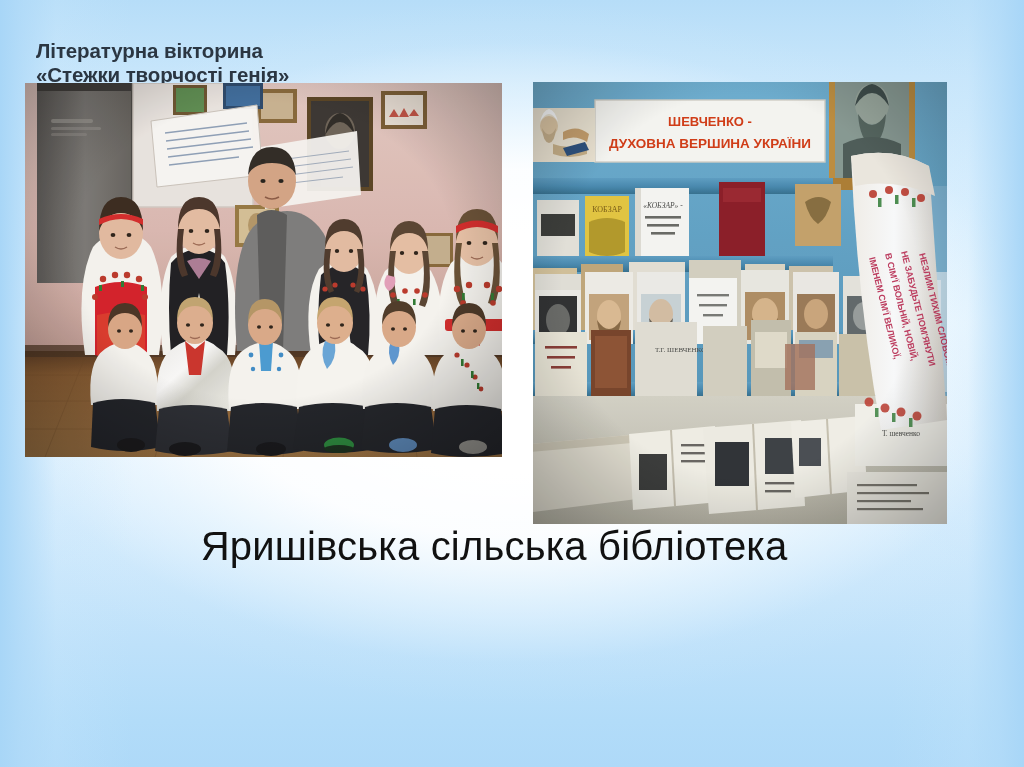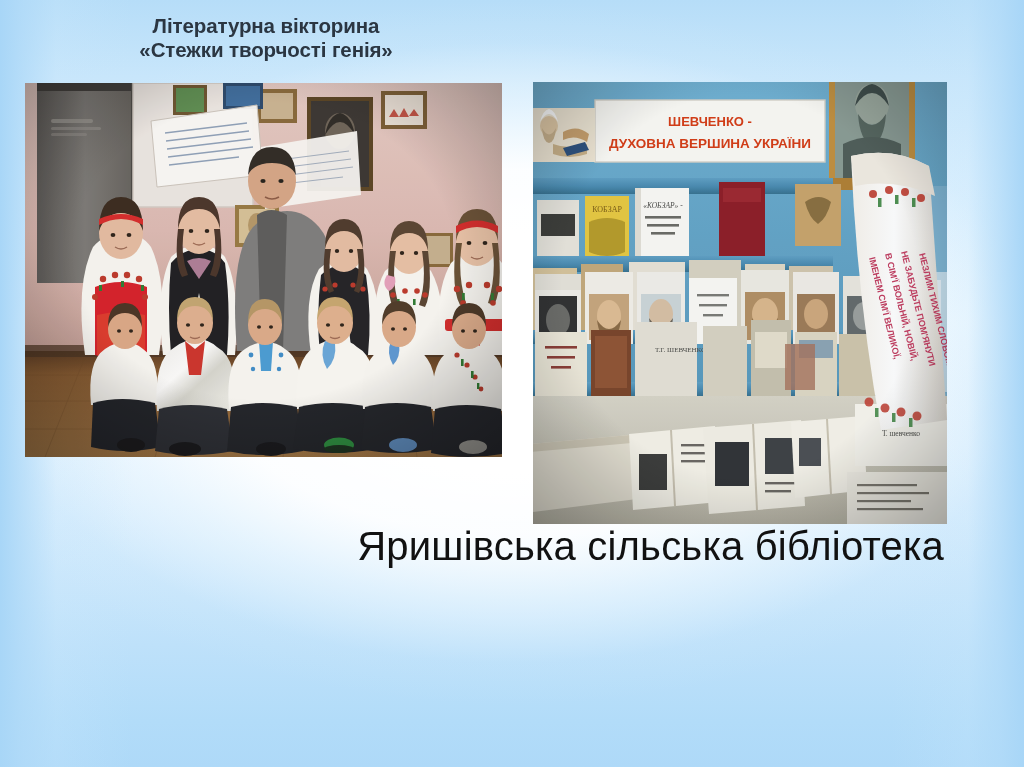--- a/index.html
+++ b/index.html
@@ -57,23 +57,23 @@
         rgba(255,255,255,0) 13%,
         rgba(255,255,255,0) 87%,
         rgba(200,231,252,0.25) 94.5%,
         rgba(176,218,248,0.75) 97.8%,
         #a8d6f7 100%);
   }
 
   
   .head {
     position: absolute;
-    text-align: center;
     line-height: 1.16;
     white-space: pre-line;
+    margin-top: 25px;
   }
   #head-left {
     left: 36px;
     top: 14px;
     width: 460px;
     font-size: 20.5px;
     font-weight: bold;
     color: #2b3642;
     letter-spacing: -0.1px;
   }
@@ -90,21 +90,21 @@
   
   #caption {
     position: absolute;
     left: 44px;
     top: 524px;
     width: 900px;
     font-size: 40px;
     font-weight: normal;
     color: #111111;
     letter-spacing: 0.2px;
-    text-align: right;
+    text-align: center;
   }
 
   
   .photo {
     position: absolute;
     overflow: hidden;
     background: #777;
   }
   #photo-left  { left: 25px;  top: 83px; width: 477px; height: 374px; }
   #photo-right { left: 533px; top: 82px; width: 414px; height: 442px; }

